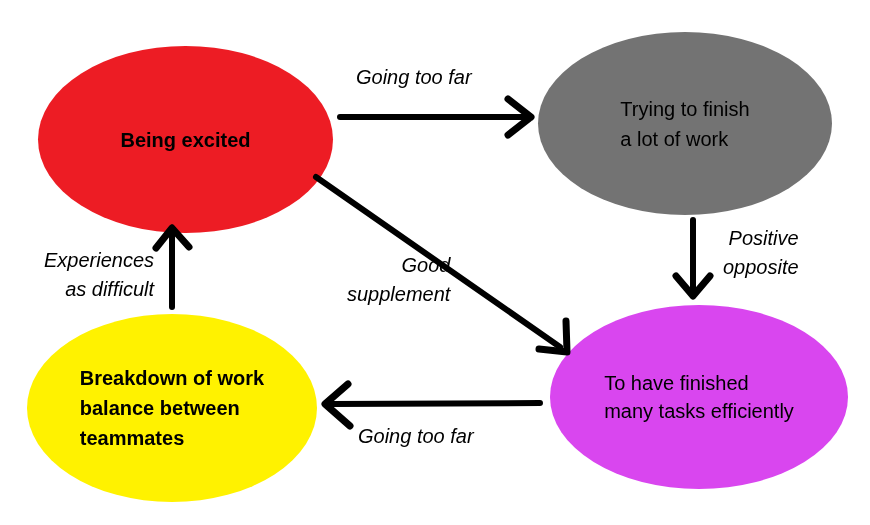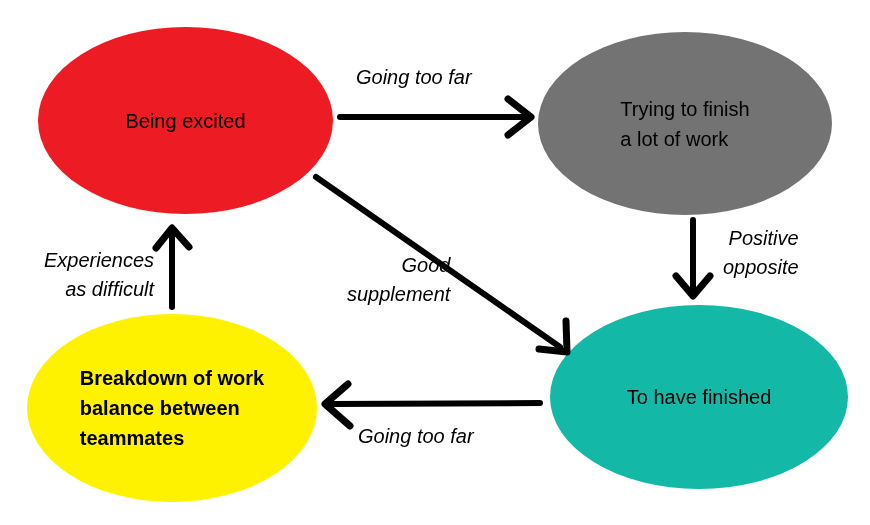--- a/index.html
+++ b/index.html
@@ -21,21 +21,21 @@
     justify-content: center;
   }
   .node-text {
     color: #000000;
     font-size: 20px;
     line-height: 30px;
     text-align: left;
     white-space: nowrap;
   }
 
-  .node-excited   { left: 38px;  top: 27px;  width: 295px; height: 187px; }
+  .node-excited   { left: 38px;  top: 46px;  width: 295px; height: 187px; font-weight: bold; }
   .node-trying    { left: 538px; top: 32px;  width: 294px; height: 183px; }
   .node-finished  { left: 550px; top: 305px; width: 298px; height: 184px; }
   .node-breakdown { left: 27px;  top: 314px; width: 290px; height: 188px; font-weight: bold; }
   .node-finished .node-text { line-height: 28px; }
 
   .edge-label {
     position: absolute;
     color: #000000;
     font-size: 20px;
     font-style: italic;
@@ -73,23 +73,24 @@
     </div>
   </div>
 
   <div class="node node-trying" style="background-color: #737373;">
     <div class="node-text">
       <div>Trying to finish</div>
       <div>a lot of work</div>
     </div>
   </div>
 
-  <div class="node node-finished" style="background-color: #14b8a6;">
+  <div class="node node-finished" style="background-color: #d946ef;">
     <div class="node-text">
       <div>To have finished</div>
+      <div>many tasks efficiently</div>
     </div>
   </div>
 
   <div class="node node-breakdown" style="background-color: rgb(255, 242, 0);">
     <div class="node-text">
       <div>Breakdown of work</div>
       <div>balance between</div>
       <div>teammates</div>
     </div>
   </div>

